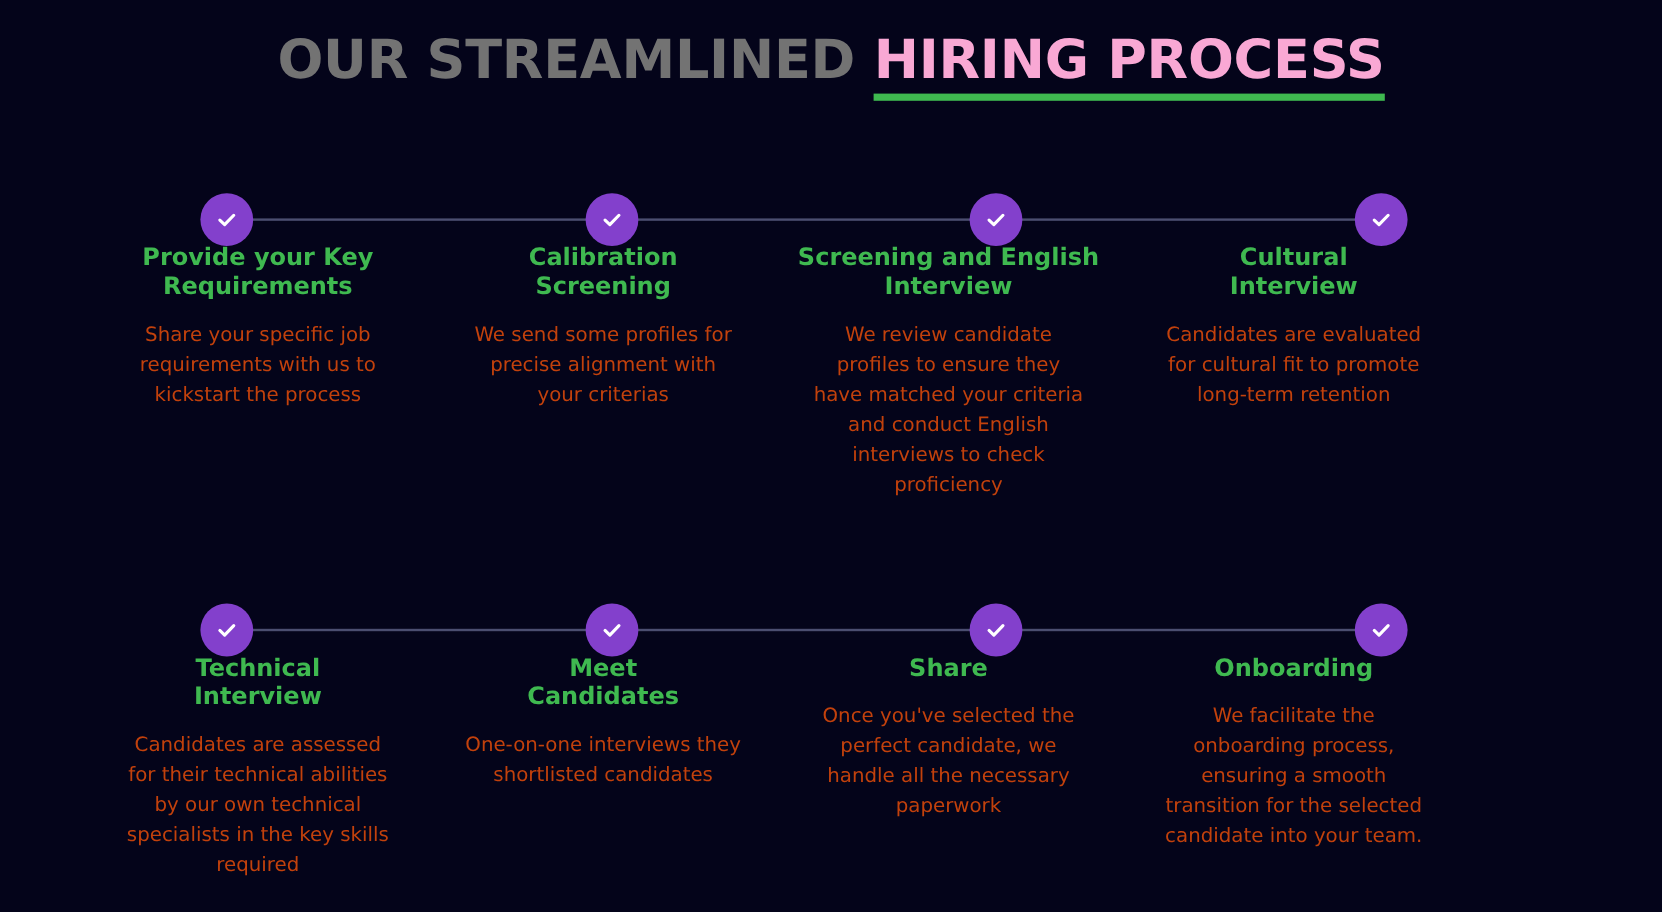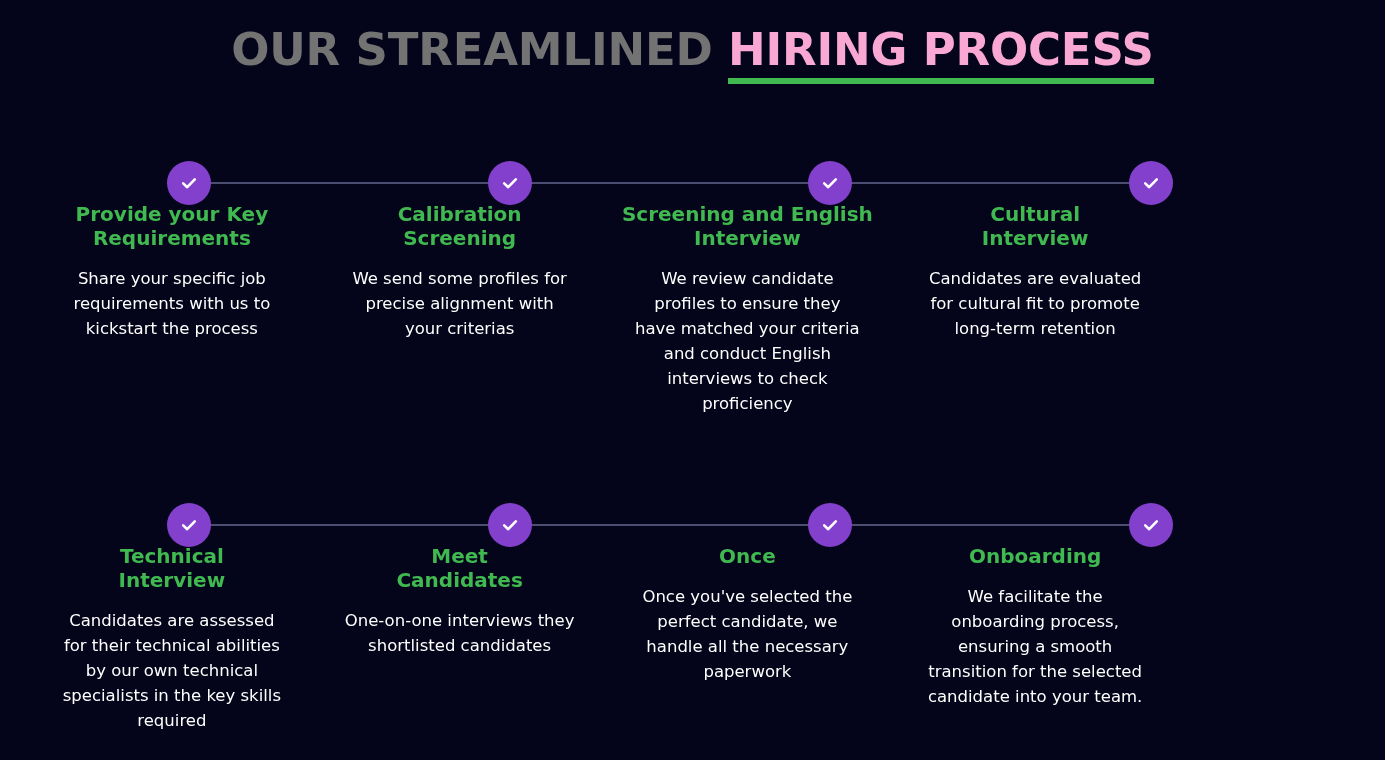--- a/index.html
+++ b/index.html
@@ -88,39 +88,40 @@
   .node.col-2 { left: 510px; }
   .node.col-3 { left: 830px; }
   .node.col-4 { left: 1151px; }
 
   
   .steps {
     position: relative;
     width: 1179px;
     display: flex;
     padding-top: 14px;
+    padding-left: 43px;
   }
   .step {
     width: 321px;
     box-sizing: border-box;
     padding: 0 13px;
     text-align: center;
   }
   .step:nth-child(1) { margin-left: 28px; }
 
   .step-title {
     color: #3fb950;
     font-size: 20px;
     font-weight: bold;
     line-height: 24px;
     margin: 0 0 12px 0;
     white-space: pre-line;
   }
   .step-desc {
-    color: #ffffff;
+    color: #c2410c;
     font-size: 16.5px;
     line-height: 25px;
     margin: 16px;
   }
 </style>
 </head>
 <body>
 
 <h1 class="page-title">
   <span class="title-plain">OUR STREAMLINED </span><span class="title-accent"><span>HIRING PROCESS</span><span class="title-underline"></span></span>
@@ -223,21 +224,21 @@
       <p class="step-title">Technical
 Interview</p>
       <p class="step-desc">Candidates are assessed for their technical abilities by our own technical specialists in the key skills required</p>
     </div>
     <div class="step">
       <p class="step-title">Meet
 Candidates</p>
       <p class="step-desc">One-on-one interviews they shortlisted candidates</p>
     </div>
     <div class="step">
-      <p class="step-title">Once</p>
+      <p class="step-title">Share</p>
       <p class="step-desc">Once you've selected the perfect candidate, we handle all the necessary paperwork</p>
     </div>
     <div class="step">
       <p class="step-title">Onboarding</p>
       <p class="step-desc">We facilitate the onboarding process, ensuring a smooth transition for the selected candidate into your team.</p>
     </div>
   </div>
 </section>
 
 </body></html>

